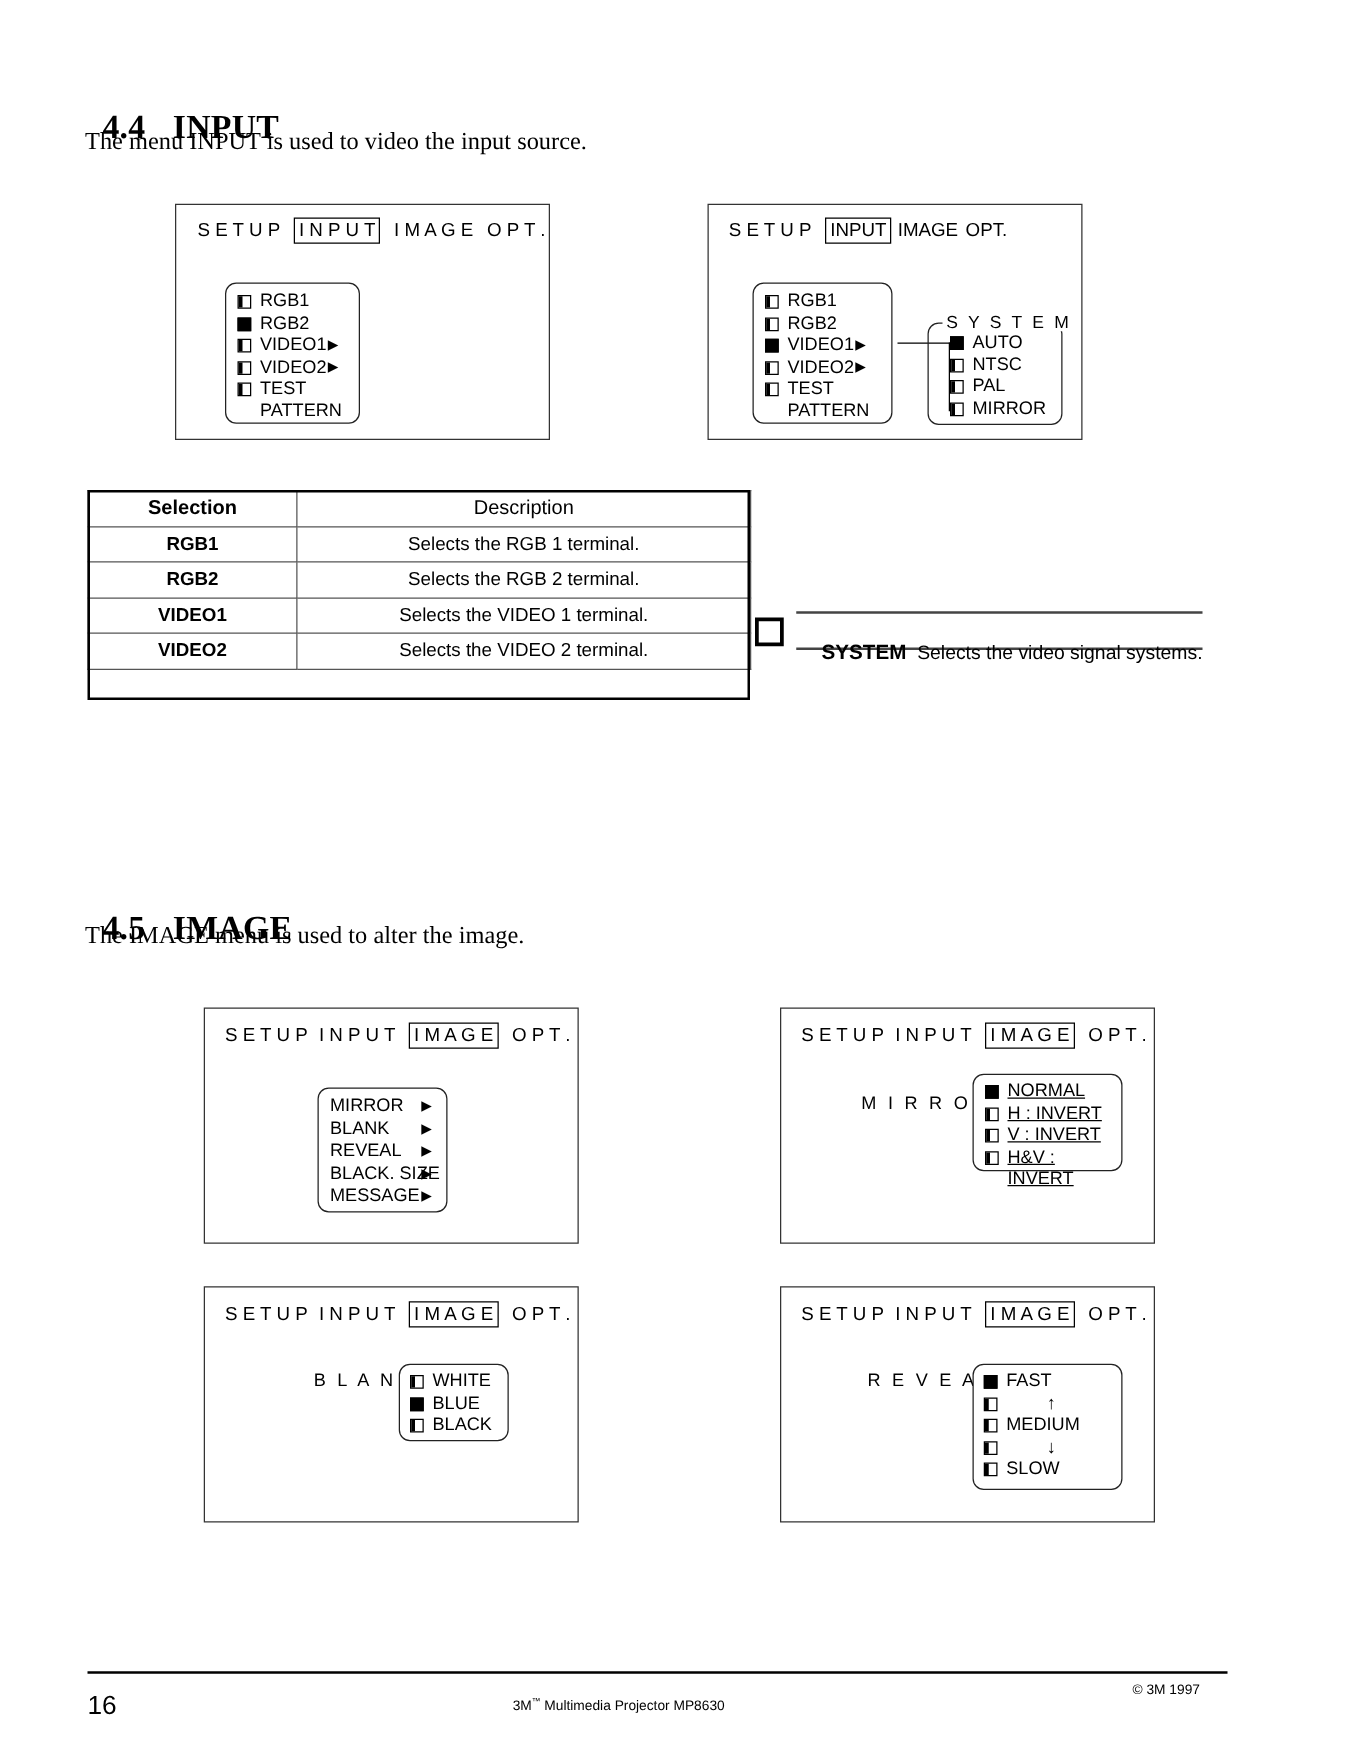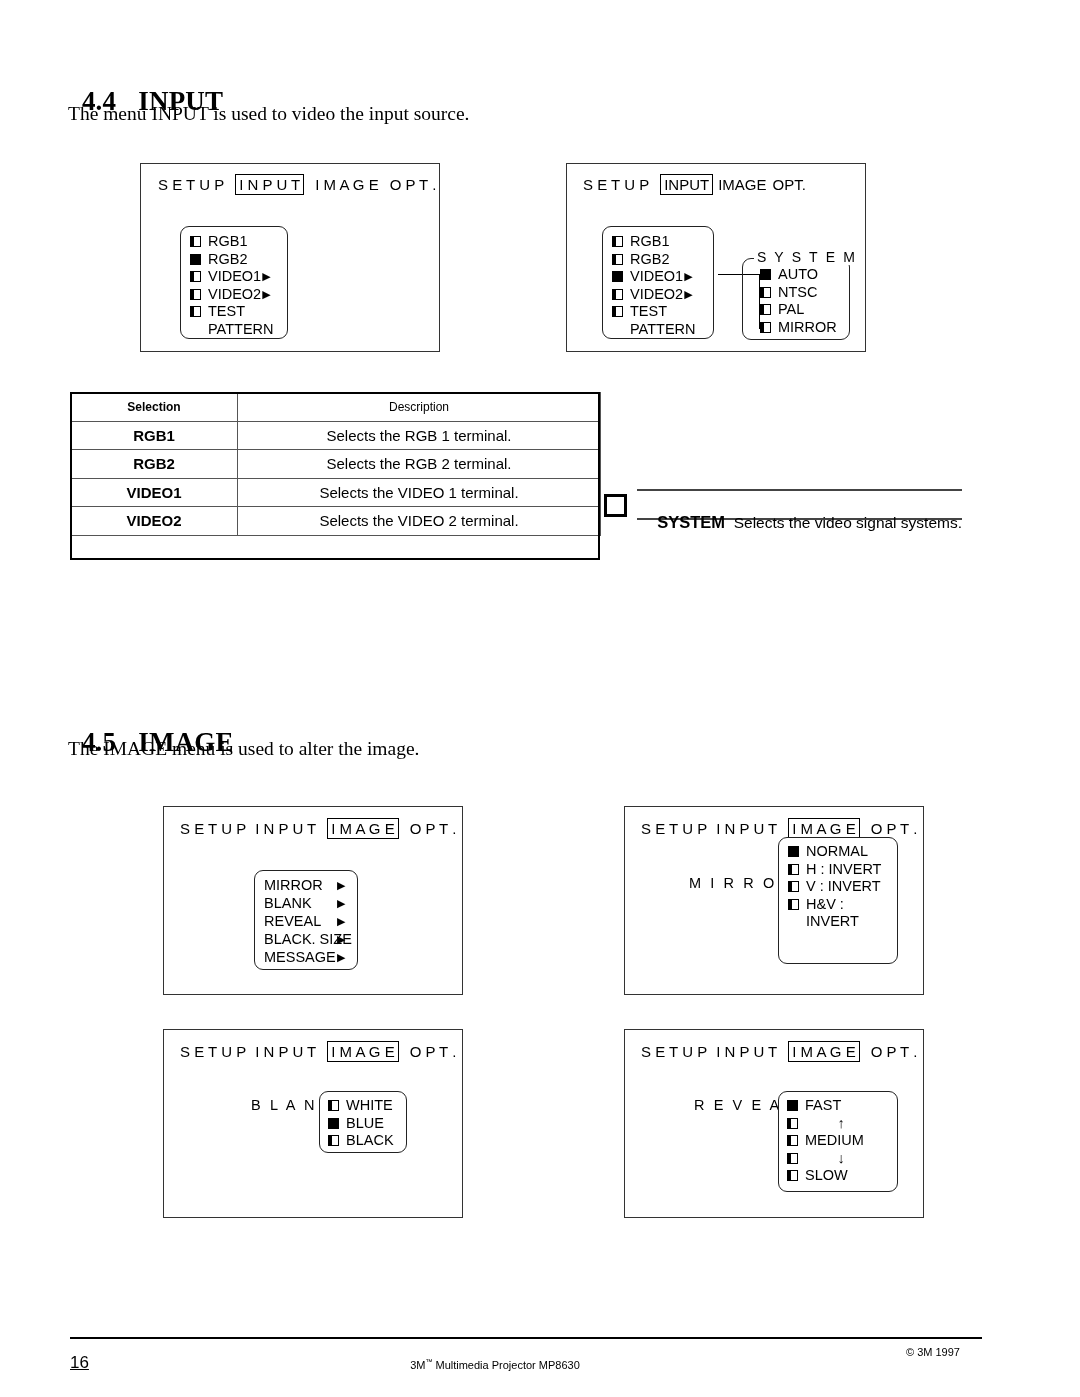--- a/index.html
+++ b/index.html
@@ -150,21 +150,21 @@
   .sel-table th, .sel-table td {
     border: 1px solid #555;
     padding: 0;
     text-align: center;
     vertical-align: middle;
     font-size: 15px;
     height: 27.5px;
   }
   .sel-table th {
     font-weight: bold;
-    font-size: 12px;
+    font-size: 16px;
   }
   .sel-table .c-sel { width: 166px; font-weight: bold; }
   .sel-table .c-desc { width: 362px; font-weight: normal; }
   .table-outline {
     position: absolute;
     border: 2.4px solid #000;
     box-sizing: border-box;
     pointer-events: none;
   }
 
@@ -199,22 +199,21 @@
   }
   .footer-text {
     position: absolute;
     font-family: "Liberation Sans", sans-serif;
     font-size: 11px;
     white-space: pre;
   }
   .page-num {
     position: absolute;
     font-family: "Liberation Sans", sans-serif;
-    font-size: 17px;
-    text-decoration: underline;
+    font-size: 21px;
   }
   sup { font-size: 7px; vertical-align: super; }
 </style>
 </head>
 <body>
 
 <div class="section-heading" style="left:68px; top:55px;">
   <span class="num">4.4</span><span>INPUT</span>
 </div>
 <div class="body-text" style="left:68px; top:103px;">The menu INPUT is used to video the input source.</div>
@@ -333,21 +332,21 @@
 <div class="osd-header" style="left:641px; top:818px;">
   <span class="tab">S E T U P</span>
   <span class="gap" style="width:9px;"></span>
   <span class="tab">I N P U T</span>
   <span class="gap" style="width:9px;"></span>
   <span class="tab sel">I M A G E</span>
   <span class="gap" style="width:9px;"></span>
   <span class="tab">O P T .</span>
 </div>
 <div class="spacer-label" style="left:689px; top:875px;">M I R R O R</div>
-<div class="menu-box" id="img-mirror-menu" style="left:778px; top:837px; width:120px; height:127px; padding:5px 0 0 9px;">
+<div class="menu-box" id="img-mirror-menu" style="left:778px; top:859px; width:120px; height:78px; padding:5px 0 0 9px;text-decoration:underline;">
     <div class="menu-row"><span class="cb on"></span><span>NORMAL</span></div>
     <div class="menu-row"><span class="cb"></span><span>H : INVERT</span></div>
     <div class="menu-row"><span class="cb"></span><span>V : INVERT</span></div>
     <div class="menu-row"><span class="cb"></span><span>H&amp;V :</span></div>
     <div class="menu-row"><span style="display: inline-block; width: 18px;"></span><span>INVERT</span></div>
   </div>
 
 <div class="osd-panel" style="left:163px; top:1029px; width:300px; height:189px;"></div>
 <div class="osd-header" style="left:180px; top:1041px;">
   <span class="tab">S E T U P</span>

